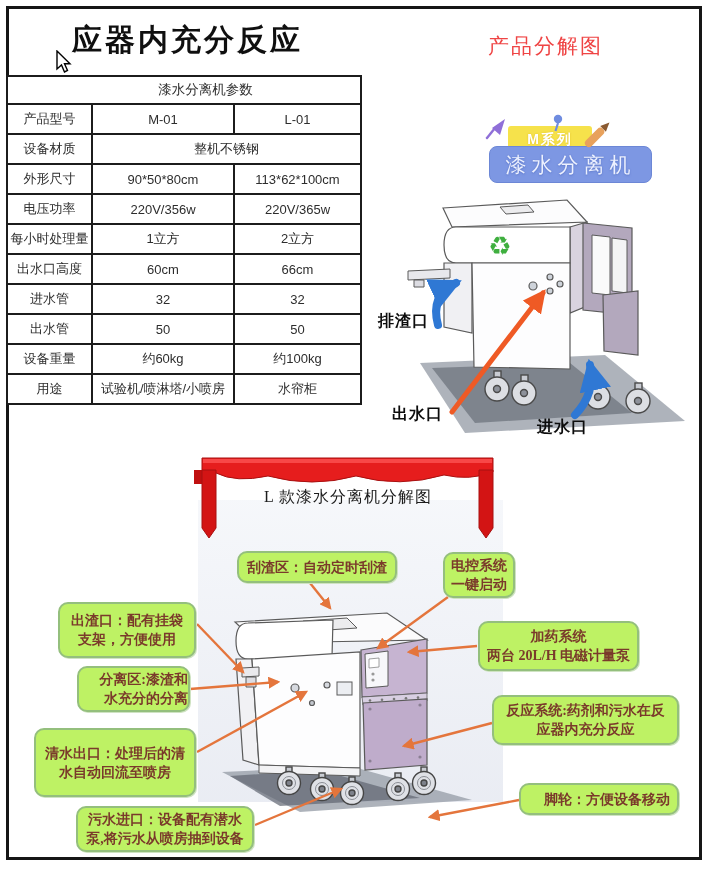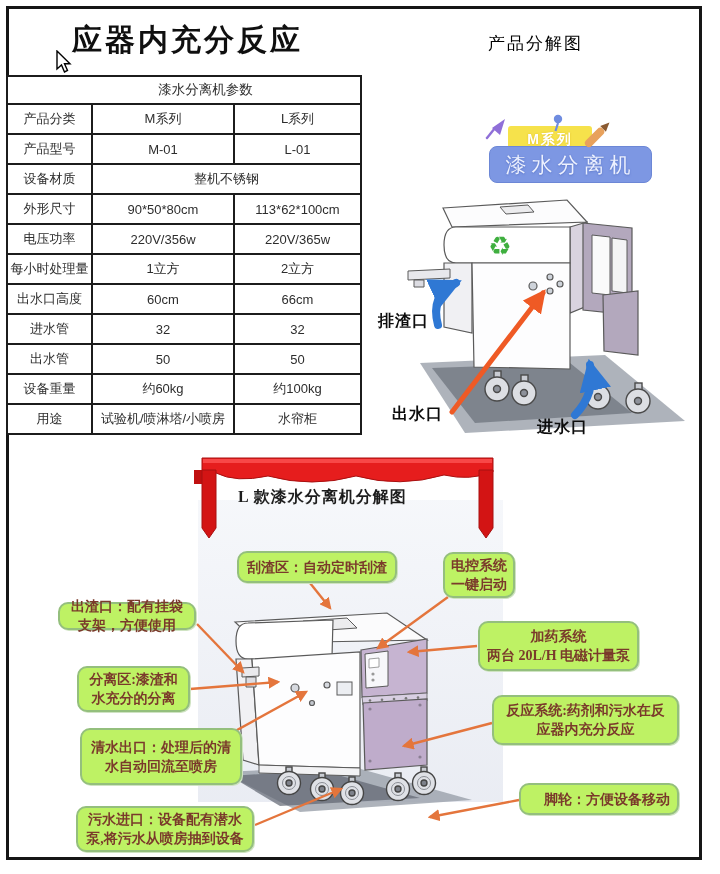--- a/index.html
+++ b/index.html
@@ -2,21 +2,21 @@
 <html><head>
 <meta charset="utf-8">
 <style>
   html,body{margin:0;padding:0;background:#ffffff;}
   .page{position:relative;width:720px;height:874px;background:#ffffff;overflow:hidden;
         font-family:"Liberation Sans",sans-serif;}
   .frame{position:absolute;left:6px;top:6px;width:696px;height:854px;
          border:3px solid #161616;box-sizing:border-box;}
   .main-title{position:absolute;left:72px;top:20px;font-size:30px;font-weight:bold;
               letter-spacing:3px;color:#0f0f0f;white-space:nowrap;}
-  .right-title{position:absolute;left:488px;top:32px;font-size:17px;color:#000000;
+  .right-title{position:absolute;left:488px;top:32px;font-size:21px;color:#ef4444;
                letter-spacing:2px;white-space:nowrap;}
   .cursor{position:absolute;left:55px;top:50px;}
   
   .param-table{position:absolute;left:6px;top:75px;width:354px;border-collapse:collapse;
                table-layout:fixed;font-size:13px;color:#2d2d2d;background:#fff;}
   .param-table th,.param-table td{border:2px solid #1c1c1c;text-align:center;padding:0 1px;
                height:28px;overflow:hidden;white-space:nowrap;}
   .param-table th{height:26px;font-weight:normal;font-size:13.5px;padding-left:44px;}
   
   .banner-yellow{position:absolute;left:508px;top:126px;width:84px;height:27px;background:#f6e24b;
@@ -28,22 +28,22 @@
                text-shadow:0 0 1px #5a76c8,0 1px 2px rgba(90,118,200,.7);}
   .banner-decor{position:absolute;left:478px;top:110px;}
   
   .m-label{position:absolute;font-size:16px;font-weight:bold;color:#0c0c0c;letter-spacing:1px;white-space:nowrap;}
   .m-label-slag{left:378px;top:311px;}
   .m-label-out{left:392px;top:404px;}
   .m-label-in{left:537px;top:417px;}
   .m-machine-svg{position:absolute;left:370px;top:183px;}
   
   .l-svg{position:absolute;left:0;top:440px;}
-  .l-title{position:absolute;left:238px;top:487px;width:220px;
-           font-family:"Liberation Serif",serif;font-weight:bold;font-size:16px;color:#1d1d1d;
+  .l-title{position:absolute;left:238px;top:487px;width:220px;text-align:center;
+           font-family:"Liberation Serif",serif;font-weight:normal;font-size:16px;color:#1d1d1d;
            letter-spacing:1px;white-space:nowrap;}
   .callout{position:absolute;border:2px solid #94bf7d;border-radius:10px;background:#bef264;
            color:#7a3a2b;font-family:"Liberation Serif",serif;font-weight:bold;font-size:14px;
            line-height:19px;display:flex;flex-direction:column;align-items:center;justify-content:center;
            text-align:center;box-sizing:border-box;box-shadow:1px 1px 0 #cfe3c2;}
   .callout .ln{white-space:nowrap;}
 </style>
 </head>
 <body>
 
@@ -61,25 +61,20 @@
         <col style="width:85px">
         <col style="width:142px">
         <col style="width:127px">
       </colgroup>
     <thead>
       <tr>
         <th colspan="3">漆水分离机参数</th>
       </tr>
     </thead>
     <tbody id="param-rows">
-        <tr>
-          <td>产品分类</td>
-          <td>M系列</td>
-          <td>L系列</td>
-        </tr>
         <tr>
           <td>产品型号</td>
           <td>M-01</td>
           <td>L-01</td>
         </tr>
         <tr>
           <td>设备材质</td>
           <td colspan="2">整机不锈钢</td>
         </tr>
         <tr>
@@ -307,37 +302,37 @@
   <div class="l-title">L 款漆水分离机分解图</div>
 
   <div class="callout" style="left:237px;top:551px;width:160px;height:32px;">
     <div class="ln">刮渣区：自动定时刮渣</div>
     <div class="ln"></div>
   </div>
   <div class="callout" style="left:443px;top:552px;width:72px;height:46px;">
     <div class="ln">电控系统</div>
     <div class="ln">一键启动</div>
   </div>
-  <div class="callout" style="left:58px;top:602px;width:138px;height:28px;">
+  <div class="callout" style="left:58px;top:602px;width:138px;height:56px;">
     <div class="ln">出渣口：配有挂袋</div>
     <div class="ln">支架，方便使用</div>
   </div>
   <div class="callout" style="left:478px;top:621px;width:161px;height:50px;">
     <div class="ln">加药系统</div>
     <div class="ln">两台 20L/H 电磁计量泵</div>
   </div>
-  <div class="callout" style="left:77px;top:666px;width:113px;height:46px;">
+  <div class="callout" style="left:77px;top:666px;width:113px;height:46px;align-items:flex-end;">
     <div class="ln">分离区:漆渣和</div>
     <div class="ln">水充分的分离</div>
   </div>
   <div class="callout" style="left:492px;top:695px;width:187px;height:50px;">
     <div class="ln">反应系统:药剂和污水在反</div>
     <div class="ln">应器内充分反应</div>
   </div>
-  <div class="callout" style="left:34px;top:728px;width:162px;height:57px;margin-left:46px;">
+  <div class="callout" style="left:34px;top:728px;width:162px;height:69px;">
     <div class="ln">清水出口：处理后的清</div>
     <div class="ln">水自动回流至喷房</div>
   </div>
   <div class="callout" style="left:519px;top:783px;width:160px;height:32px;padding-left:16px;">
     <div class="ln">脚轮：方便设备移动</div>
     <div class="ln"></div>
   </div>
   <div class="callout" style="left:76px;top:806px;width:178px;height:46px;">
     <div class="ln">污水进口：设备配有潜水</div>
     <div class="ln">泵,将污水从喷房抽到设备</div>

